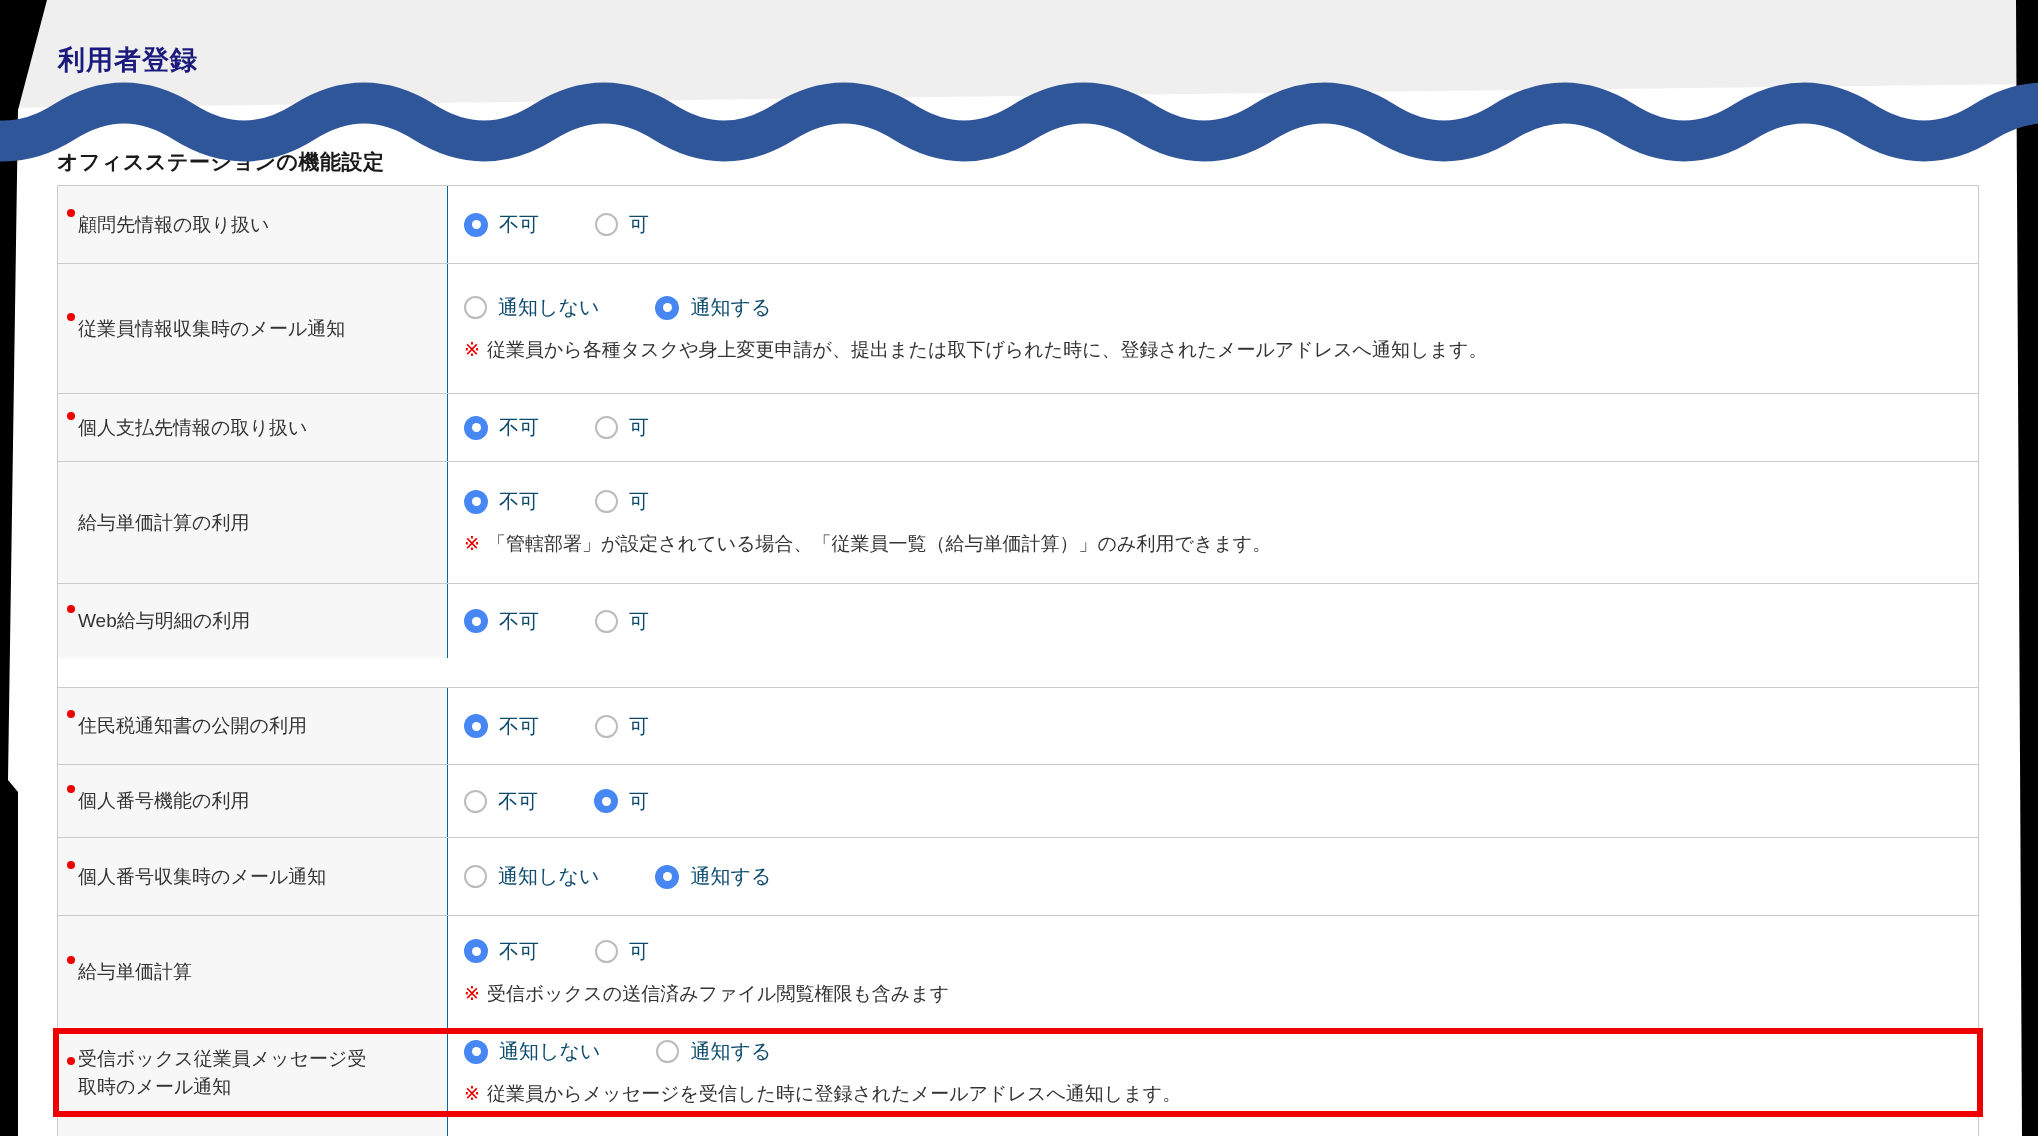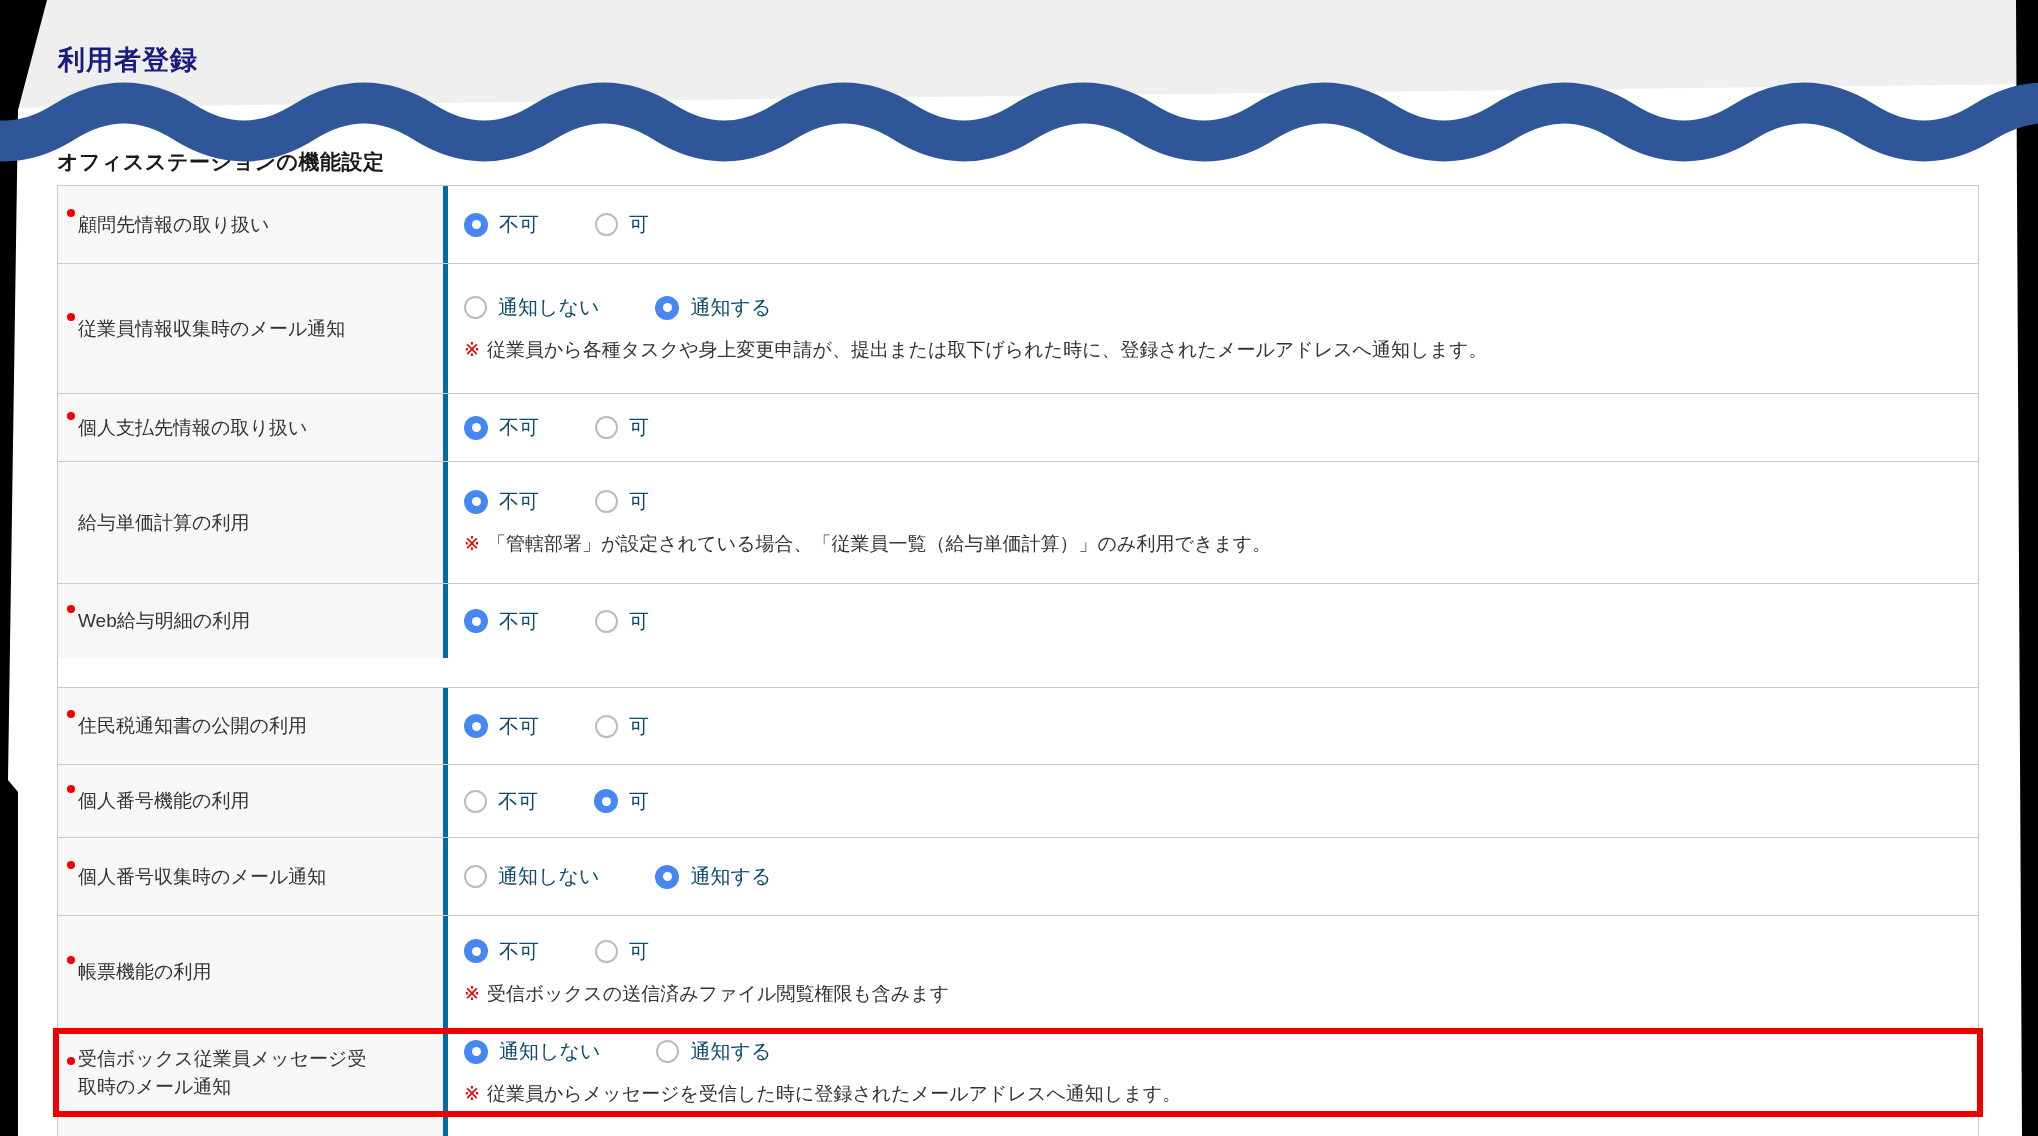--- a/index.html
+++ b/index.html
@@ -37,21 +37,21 @@
   }
 
   
   .settings-table{
     position:absolute;left:57px;top:185px;width:1922px;z-index:3;
     border:1px solid #cbcbcb;background:#fff;
   }
   .row{display:flex;position:relative;}
   .row + .row{border-top:1px solid #cbcbcb;}
   .label-cell{
-    width:390px;min-width:390px;background:#f7f7f7;border-right:5px solid #0369a1;
+    width:390px;min-width:390px;background:#f7f7f7;border-right:1px solid #0369a1;
     display:flex;align-items:center;padding:6px 14px 6px 9px;
   }
   .req-dot{
     width:8px;height:8px;border-radius:50%;background:var(--accent-red,#ee0000);
     display:inline-block;flex:0 0 8px;margin-right:3px;position:relative;top:-12px;
   }
   .label-text{font-size:19px;color:#333;line-height:1.45;max-width:302px;}
   .value-cell{
     flex:1;background:#fff;display:flex;flex-direction:column;justify-content:center;
     gap:17px;padding:10px 20px 10px 16px;
@@ -244,21 +244,21 @@
               <span class="radio sel"></span>
               <span class="optlabel">通知する</span>
             </div>
           </div>
 
     </div>
   </div>
       <div class="row" style="height: 113px;">
     <div class="cell label-cell">
       <span class="req-dot"></span>
-      <span class="label-text">帳票機能の利用</span>
+      <span class="label-text">給与単価計算</span>
     </div>
     <div class="cell value-cell">
       <div class="opts">
             <div class="opt">
               <span class="radio sel"></span>
               <span class="optlabel">不可</span>
             </div>
             <div class="opt">
               <span class="radio"></span>
               <span class="optlabel">可</span>

